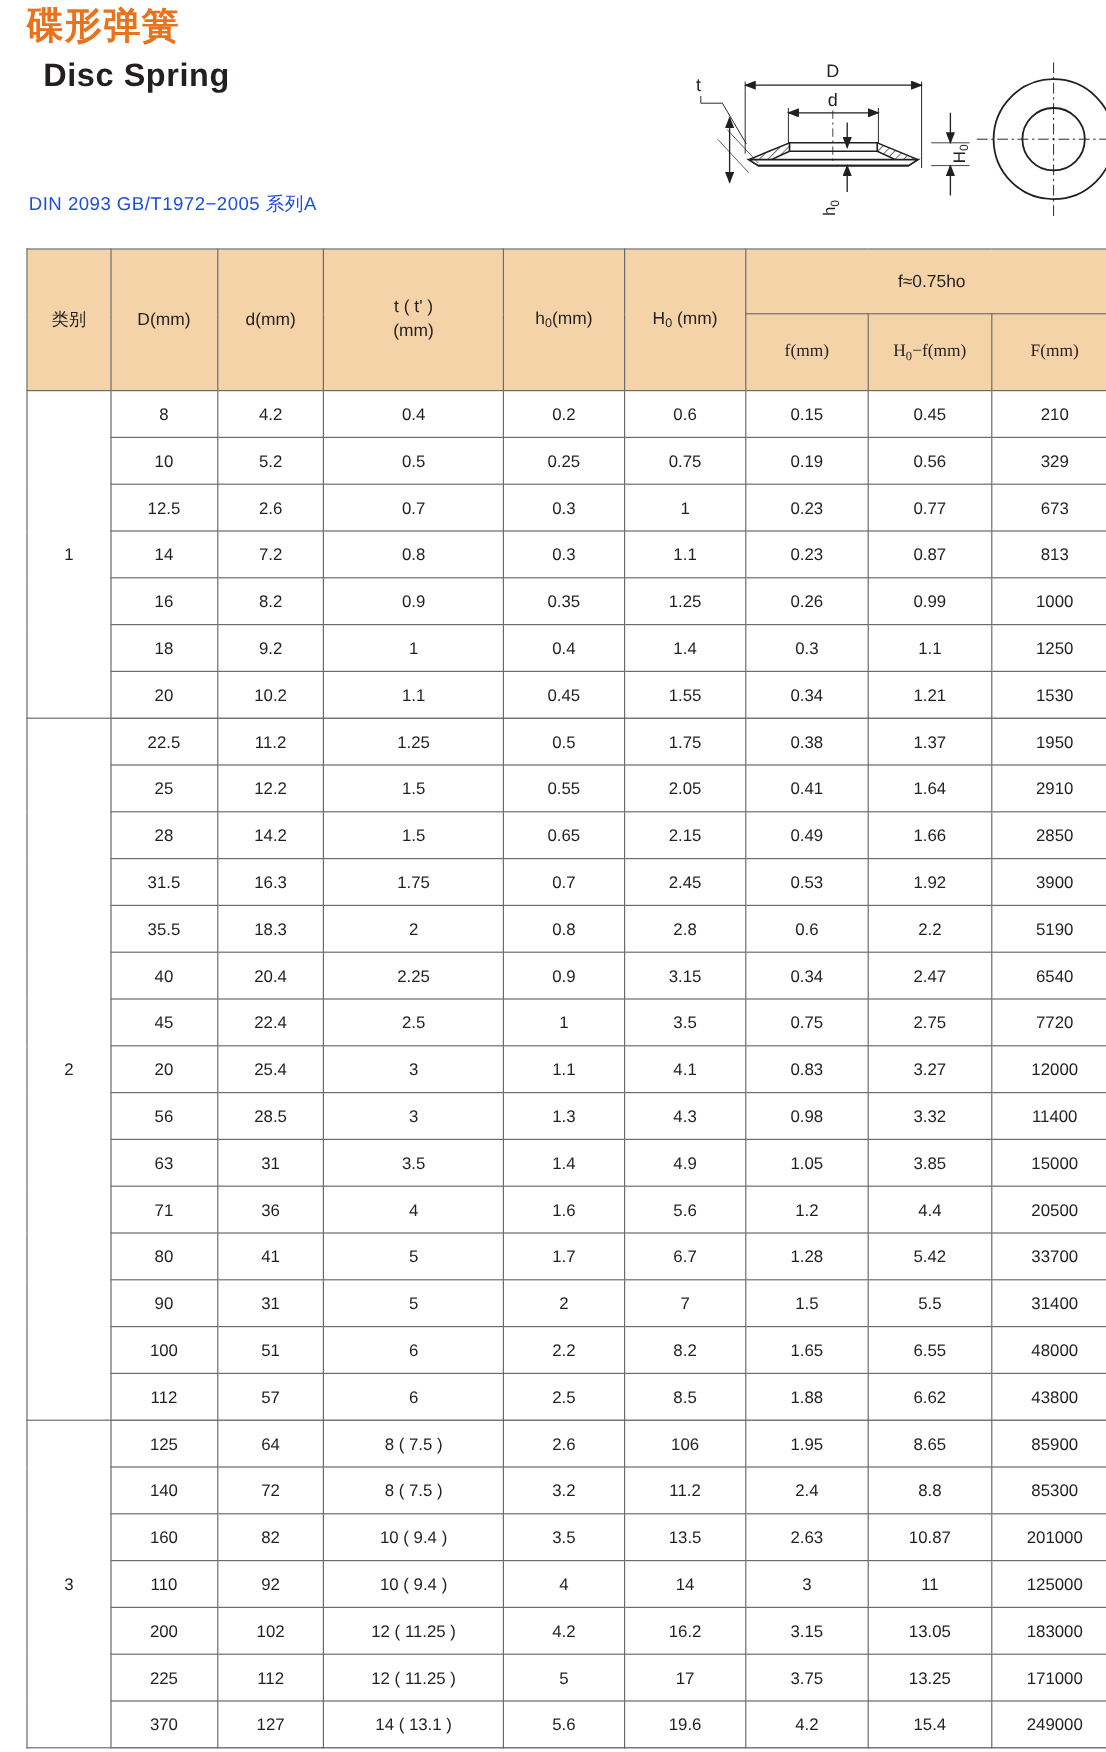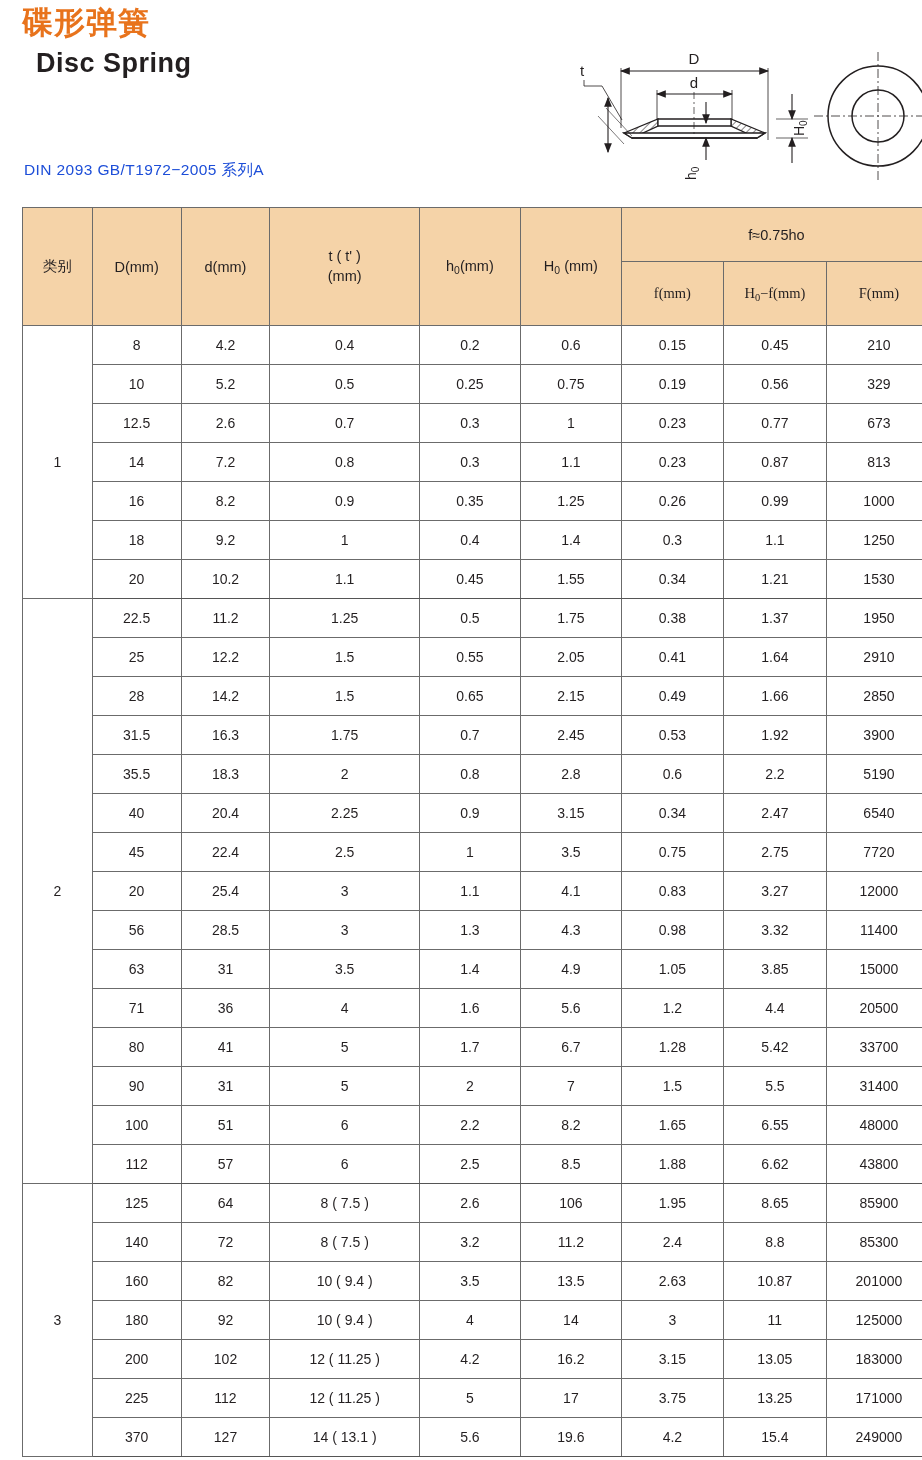--- a/index.html
+++ b/index.html
@@ -407,21 +407,21 @@
           <td>160</td>
           <td>82</td>
           <td>10 ( 9.4 )</td>
           <td>3.5</td>
           <td>13.5</td>
           <td>2.63</td>
           <td>10.87</td>
           <td>201000</td>
         </tr>
         <tr>
-          <td>180</td>
+          <td>110</td>
           <td>92</td>
           <td>10 ( 9.4 )</td>
           <td>4</td>
           <td>14</td>
           <td>3</td>
           <td>11</td>
           <td>125000</td>
         </tr>
         <tr>
           <td>200</td>

